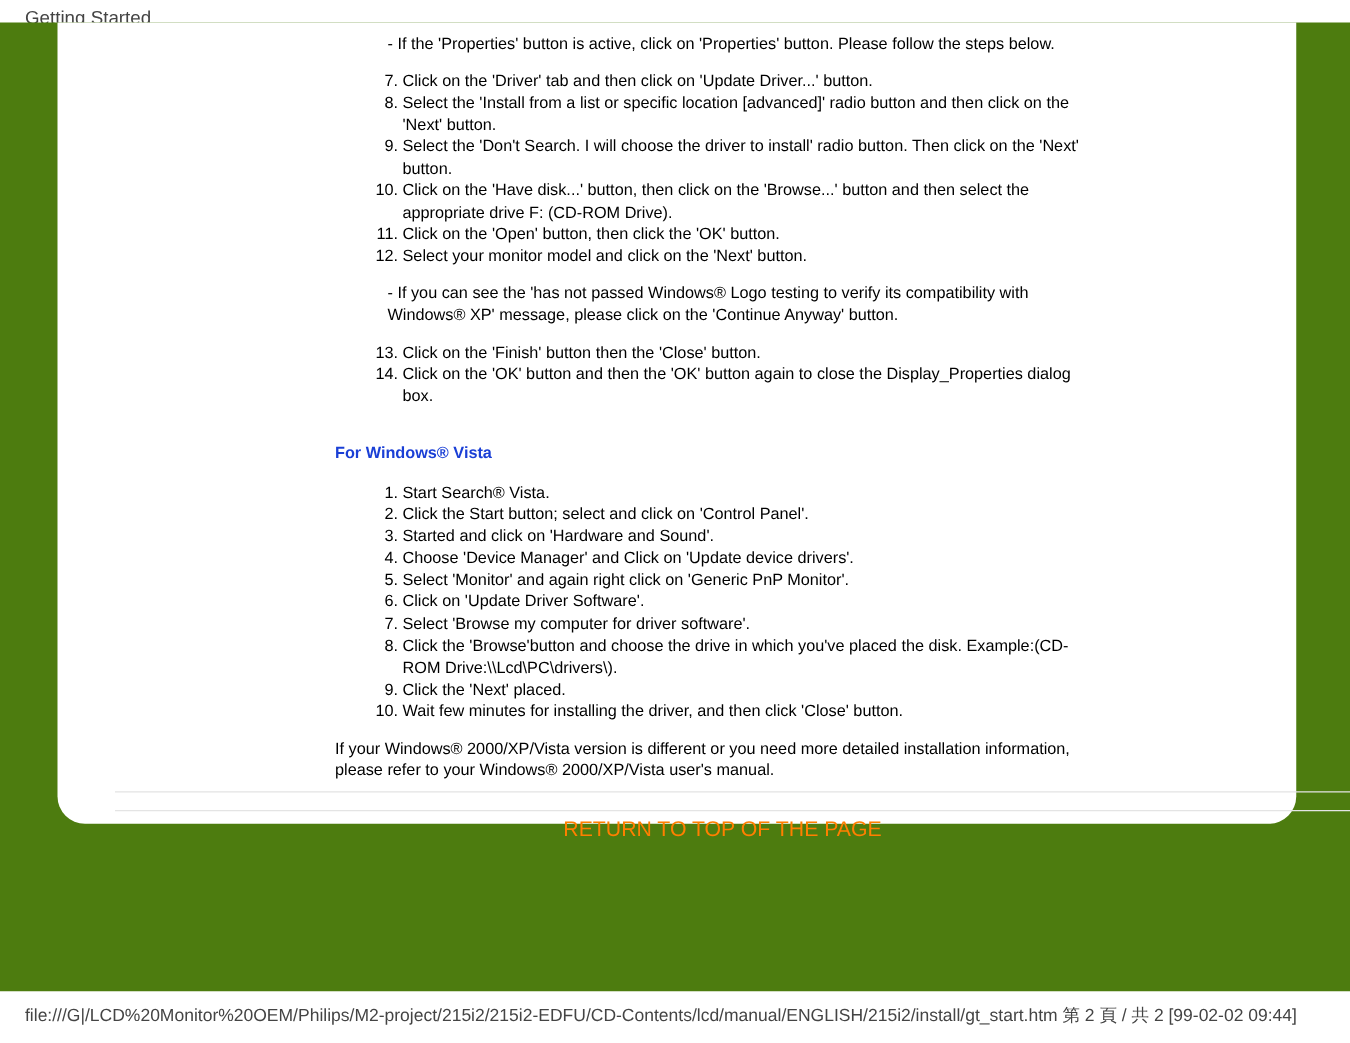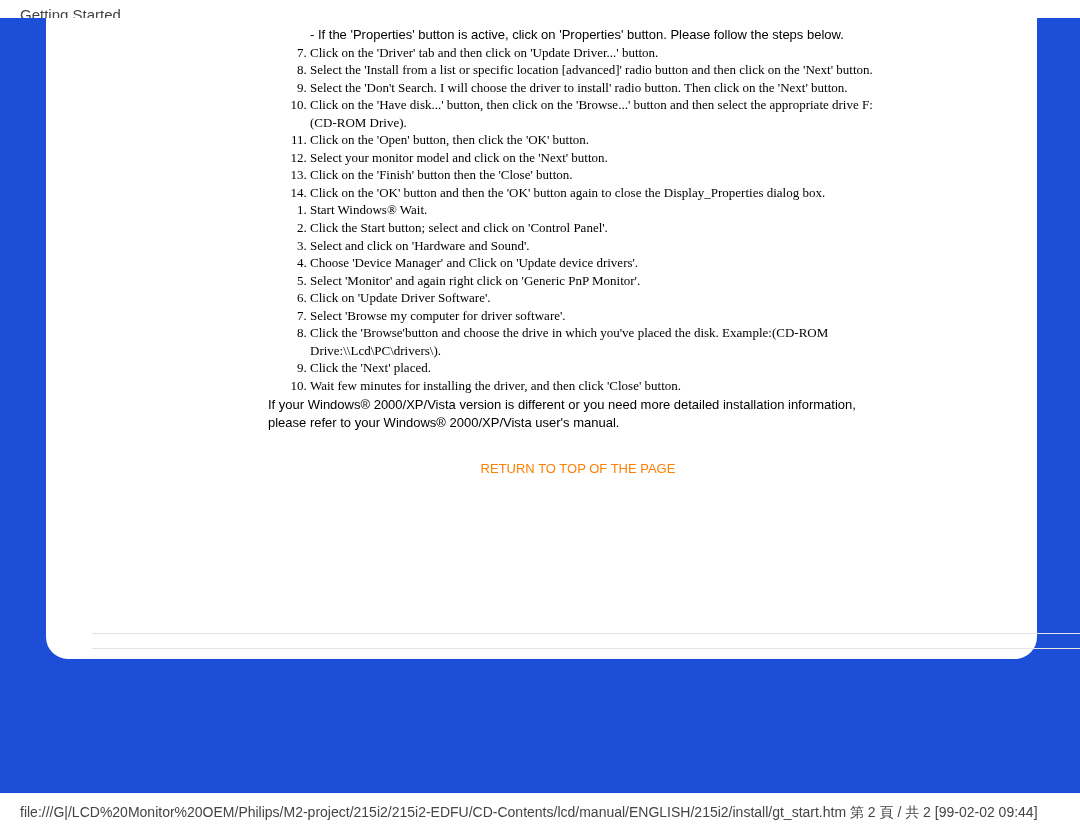--- a/index.html
+++ b/index.html
@@ -17,21 +17,21 @@
     left: 20px;
     font-size: 15px;
     color: #444;
   }
   .blue-area {
     position: absolute;
     top: 18px;
     left: 0;
     width: 1080px;
     height: 775px;
-    background: #1d4ed8;
+    background: #4d7c0f;
   }
   .content-panel {
     position: absolute;
     top: 0;
     left: 46px;
     width: 991px;
     height: 641px;
     background: #ffffff;
     border-bottom-left-radius: 22px;
     border-bottom-right-radius: 22px;
@@ -40,23 +40,22 @@
   .content-inner {
     position: absolute;
     top: 8px;
     left: 222px;
     width: 620px;
     font-size: 13px;
     color: #000;
     line-height: 1.35;
   }
   ol.main-list {
-    margin: 0;
+    margin: 12px;
     padding-left: 42px;
-    font-family: Liberation Serif, serif;
   }
   ol.main-list > li {
     margin: 0;
     padding: 0;
   }
   .subnote {
     margin: 0 0 0 42px;
   }
   .section-heading {
     color: #1a3fd6;
@@ -64,21 +63,21 @@
     margin: 28px 0 14px 0;
     font-size: 13px;
   }
   .closing {
     margin-top: 2px;
   }
   .return-link {
     display: block;
     text-align: center;
     color: #ff7f00;
-    font-size: 13px;
+    font-size: 17px;
     margin-top: 28px;
     cursor: pointer;
   }
   .footer-path {
     position: absolute;
     bottom: 12px;
     left: 20px;
     font-size: 14px;
     color: #444;
     white-space: nowrap;
@@ -108,31 +107,33 @@
 
       <ol class="main-list" start="7">
         <li>Click on the 'Driver' tab and then click on 'Update Driver...' button.</li>
         <li>Select the 'Install from a list or specific location [advanced]' radio button and then click on the 'Next' button.</li>
         <li>Select the 'Don't Search. I will choose the driver to install' radio button. Then click on the 'Next' button.</li>
         <li>Click on the 'Have disk...' button, then click on the 'Browse...' button and then select the appropriate drive F: (CD-ROM Drive).</li>
         <li>Click on the 'Open' button, then click the 'OK' button.</li>
         <li>Select your monitor model and click on the 'Next' button.</li>
       </ol>
 
+      <div class="subnote">- If you can see the 'has not passed Windows® Logo testing to verify its compatibility with Windows® XP' message, please click on the 'Continue Anyway' button.</div>
 
       <ol class="main-list" start="13">
         <li>Click on the 'Finish' button then the 'Close' button.</li>
         <li>Click on the 'OK' button and then the 'OK' button again to close the Display_Properties dialog box.</li>
       </ol>
 
+      <div class="section-heading">For Windows® Vista</div>
 
       <ol class="main-list" start="1">
-        <li>Start Windows® Wait.</li>
+        <li>Start Search® Vista.</li>
         <li>Click the Start button; select and click on 'Control Panel'.</li>
-        <li>Select and click on 'Hardware and Sound'.</li>
+        <li>Started and click on 'Hardware and Sound'.</li>
         <li>Choose 'Device Manager' and Click on 'Update device drivers'.</li>
         <li>Select 'Monitor' and again right click on 'Generic PnP Monitor'.</li>
         <li>Click on 'Update Driver Software'.</li>
         <li>Select 'Browse my computer for driver software'.</li>
         <li>Click the 'Browse'button and choose the drive in which you've placed the disk. Example:(CD-ROM Drive:\\Lcd\PC\drivers\).</li>
         <li>Click the 'Next' placed.</li>
         <li>Wait few minutes for installing the driver, and then click 'Close' button.</li>
       </ol>
 
       <div class="closing">If your Windows® 2000/XP/Vista version is different or you need more detailed installation information, please refer to your Windows® 2000/XP/Vista user's manual.</div>

